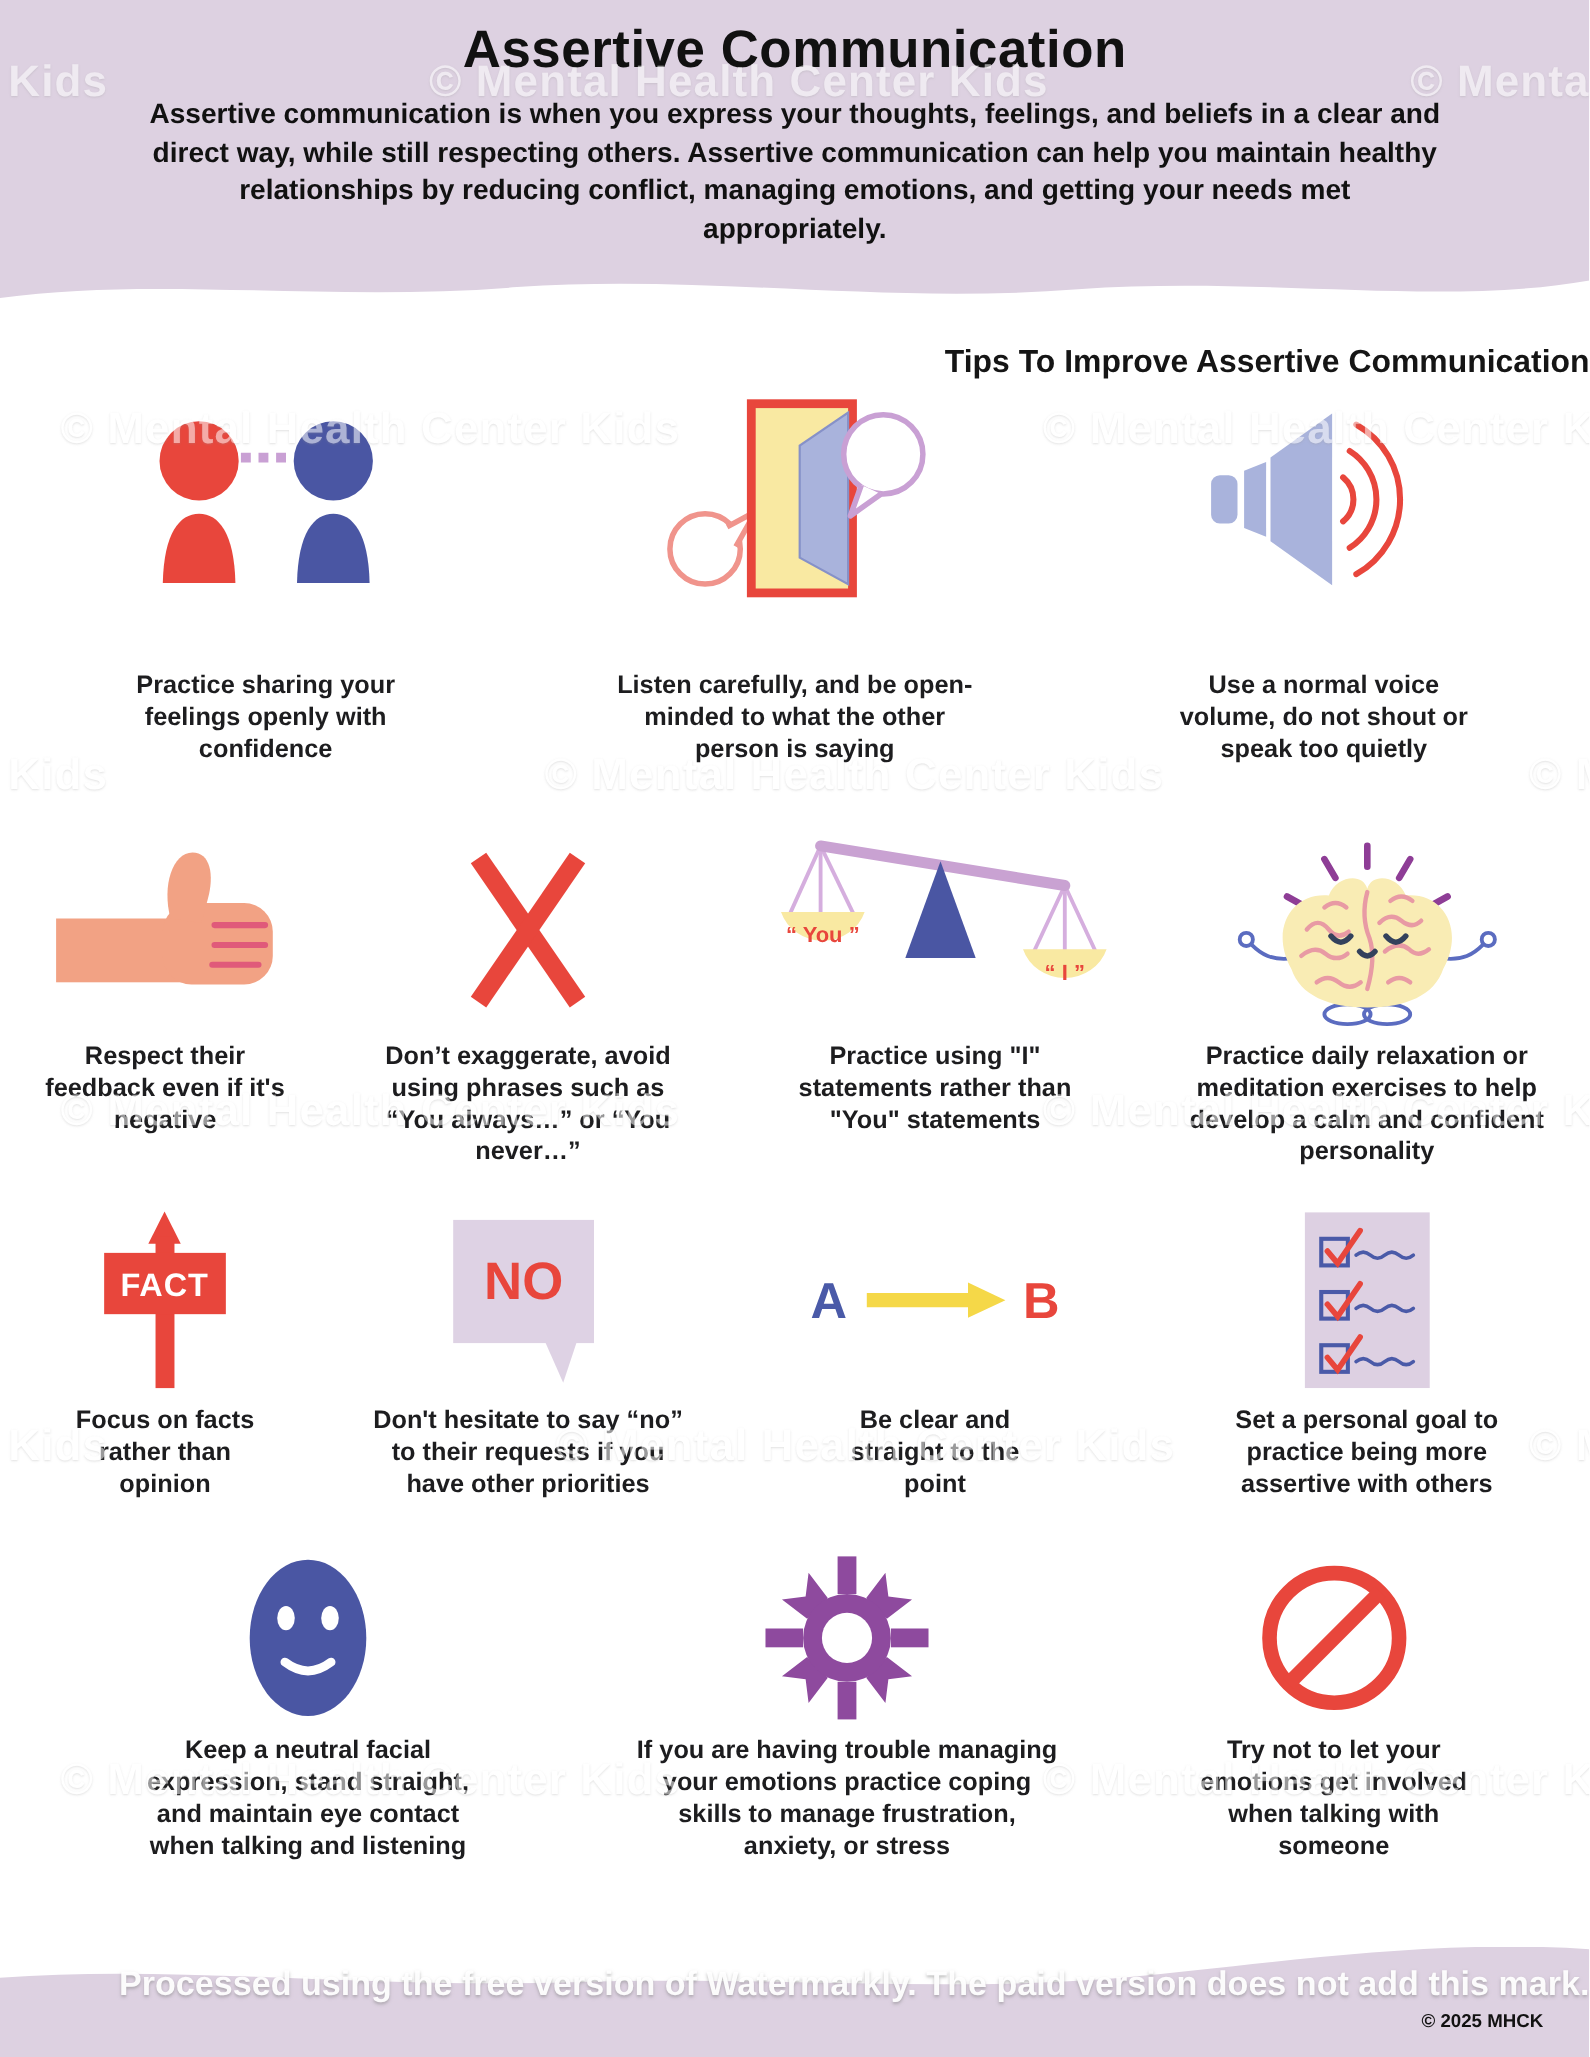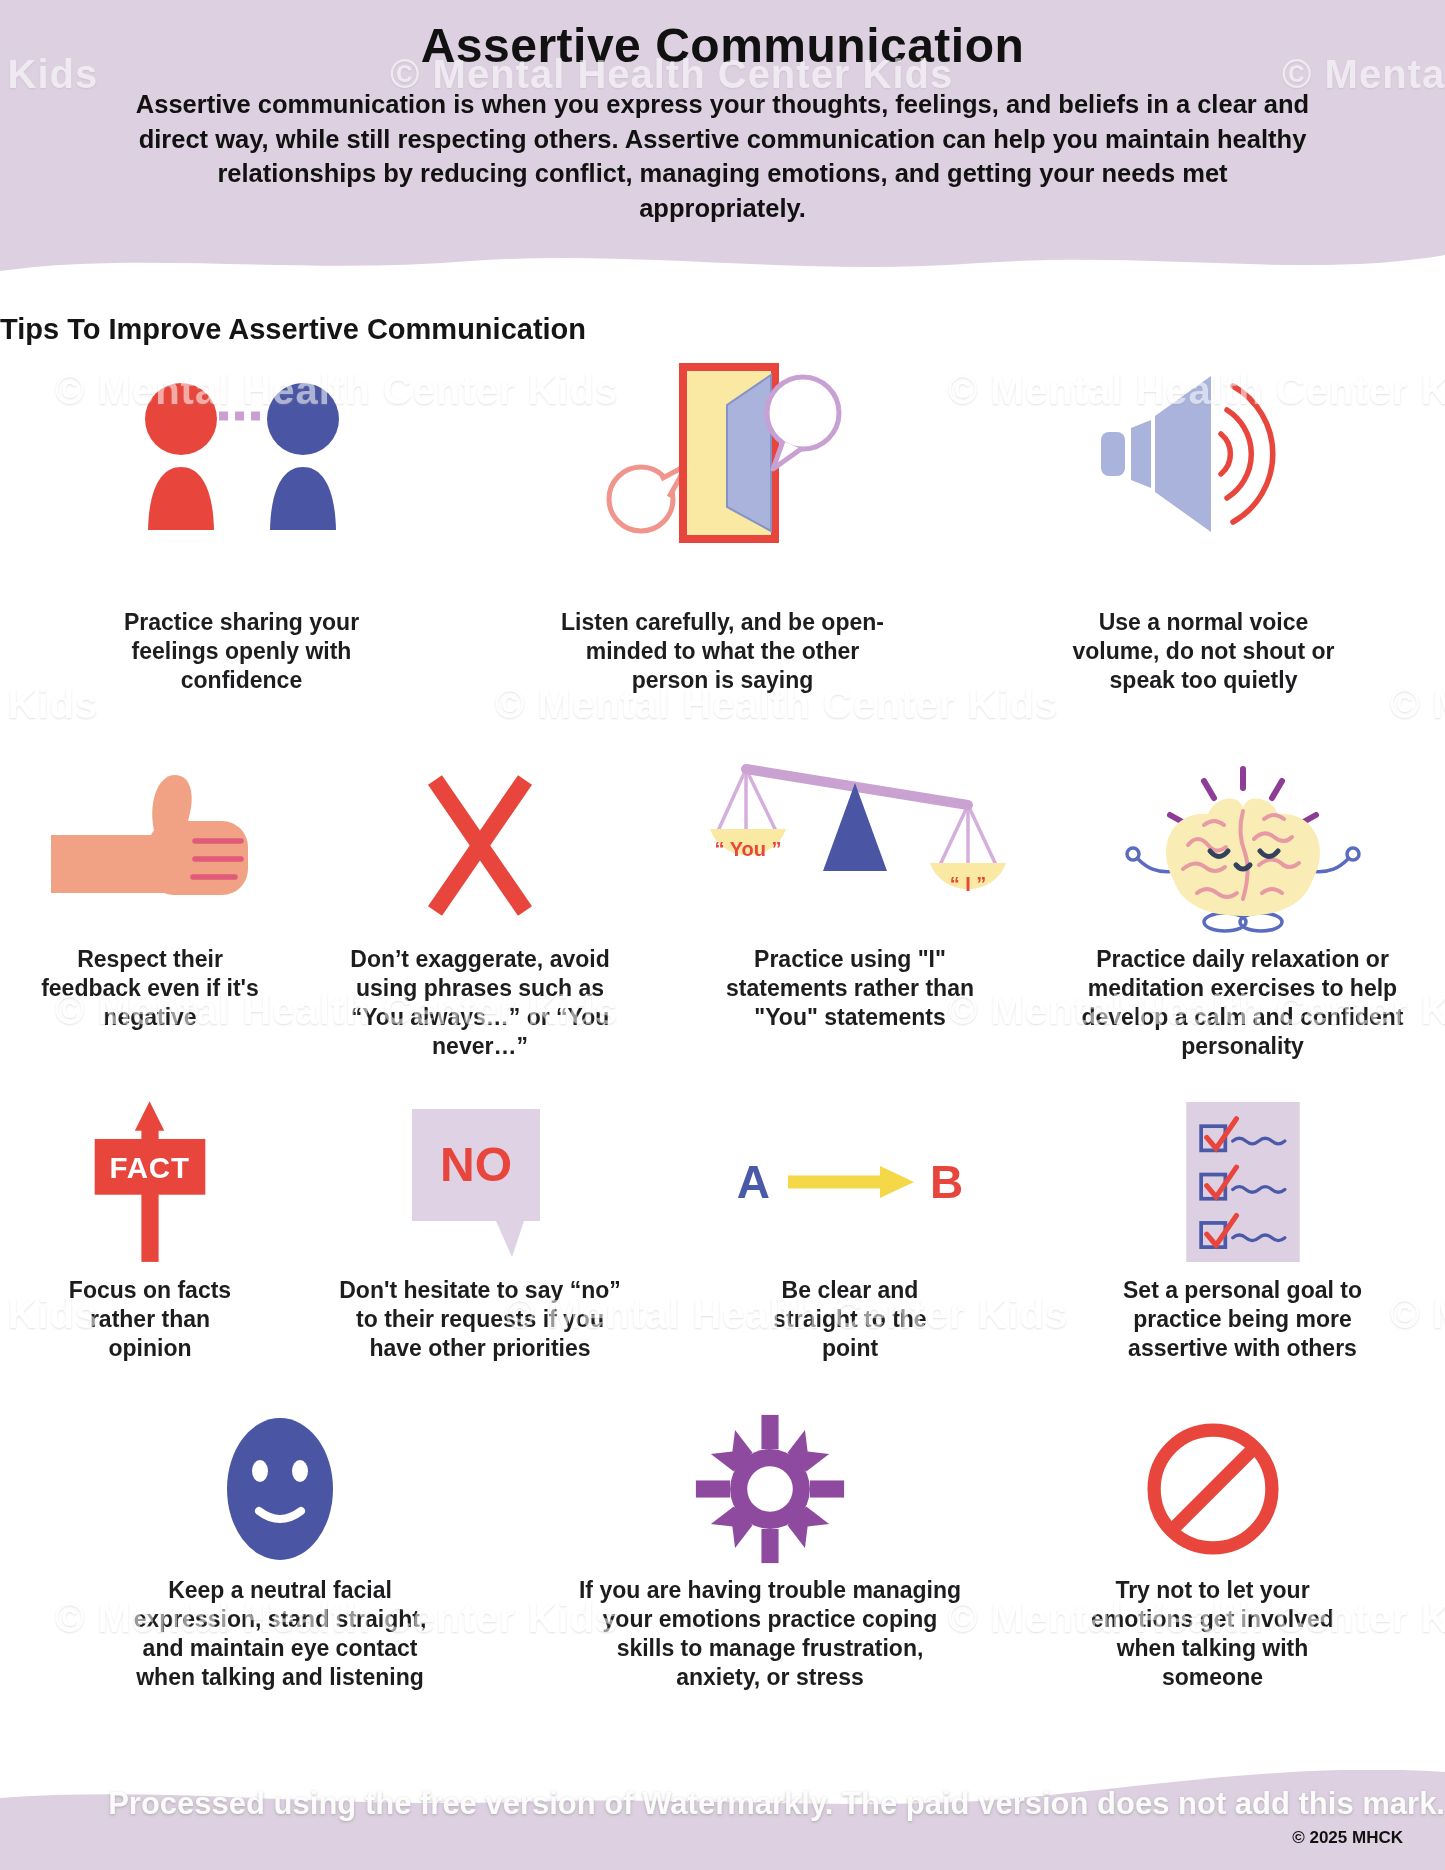--- a/index.html
+++ b/index.html
@@ -12,21 +12,21 @@
     position:absolute;white-space:nowrap;font-size:40px;font-weight:600;
     color:#fff;opacity:.55;text-shadow:0 1px 2px rgba(150,150,150,.5);
     letter-spacing:1px;pointer-events:none;z-index:5;
   }
   
   .header{position:relative;background:#ddd1e1;padding:14px 28px 20px;text-align:center;z-index:1;}
   .page-title{margin:4px 0 14px;font-size:48px;font-weight:800;letter-spacing:.5px;color:#111;}
   .intro{margin:0 auto;max-width:1175px;font-size:25.5px;font-weight:600;line-height:1.36;color:#111;}
   .header-wave{display:block;margin-top:-1px;}
   
-  .section-heading{margin:28px 0 4px;text-align:left;font-size:29px;font-weight:700;color:#151515;}
+  .section-heading{margin:28px 0 4px;text-align:right;font-size:29px;font-weight:700;color:#151515;}
   
   .tips-row{display:flex;justify-content:center;align-items:flex-start;position:relative;z-index:2;}
   .tip{display:flex;flex-direction:column;align-items:center;text-align:center;}
   .icon-box{display:flex;align-items:center;justify-content:center;}
   .caption{margin:10px auto 0;font-size:23px;font-weight:600;line-height:1.26;color:#1d1d1f;}
   .row-1{margin-top:2px;}
   .row-1 .tip{width:481px;gap:40px;}
   .row-1 .icon-box{height:208px;}
   .row-2{margin-top:62px;}
   .row-2 .icon-box{height:178px;}

